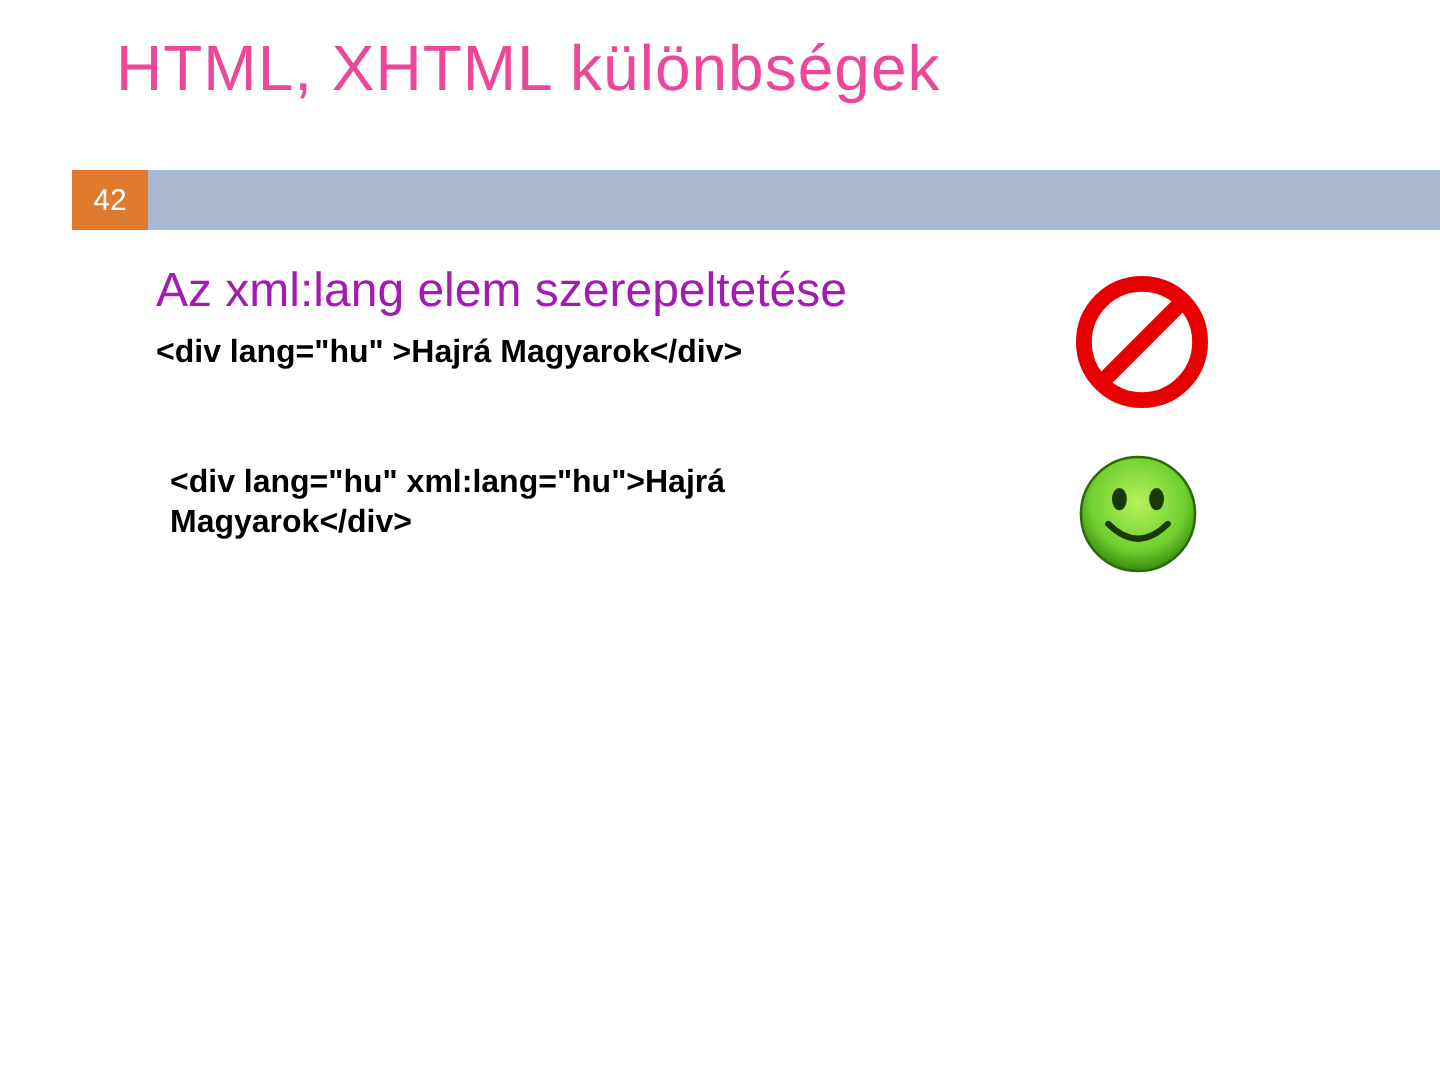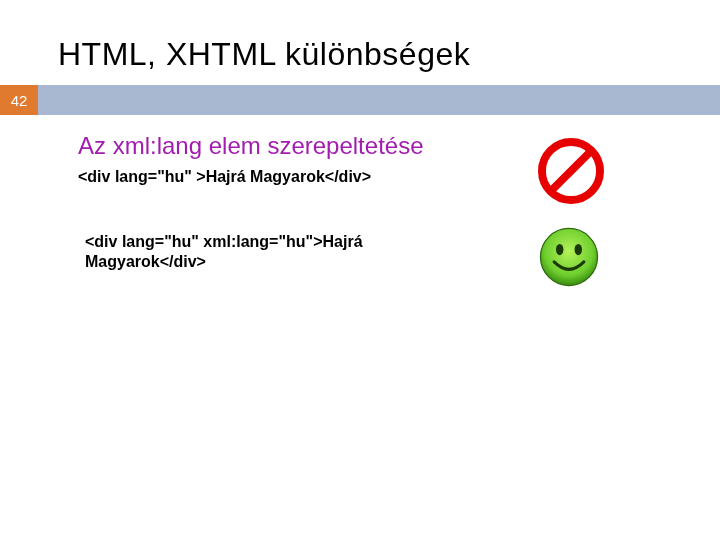--- a/index.html
+++ b/index.html
@@ -6,34 +6,35 @@
   body {
     width: 720px;
     height: 540px;
     background: #ffffff;
     font-family: Arial, Helvetica, sans-serif;
     position: relative;
     overflow: hidden;
   }
   .title {
     position: absolute;
-    top: 36px;
+    top: 16px;
     left: 58px;
     font-size: 32px;
     font-weight: 400;
-    color: #000000;
+    color: #ec4899;
     letter-spacing: 0.5px;
   }
   .bar-row {
     position: absolute;
     top: 85px;
     left: 0;
     width: 720px;
     height: 38px;
     display: flex;
+    padding-left: 36px;
   }
   .page-badge {
     width: 38px;
     height: 30px;
     background: #e07a2e;
     color: #ffffff;
     font-size: 15px;
     font-weight: 400;
     display: flex;
     align-items: center;

